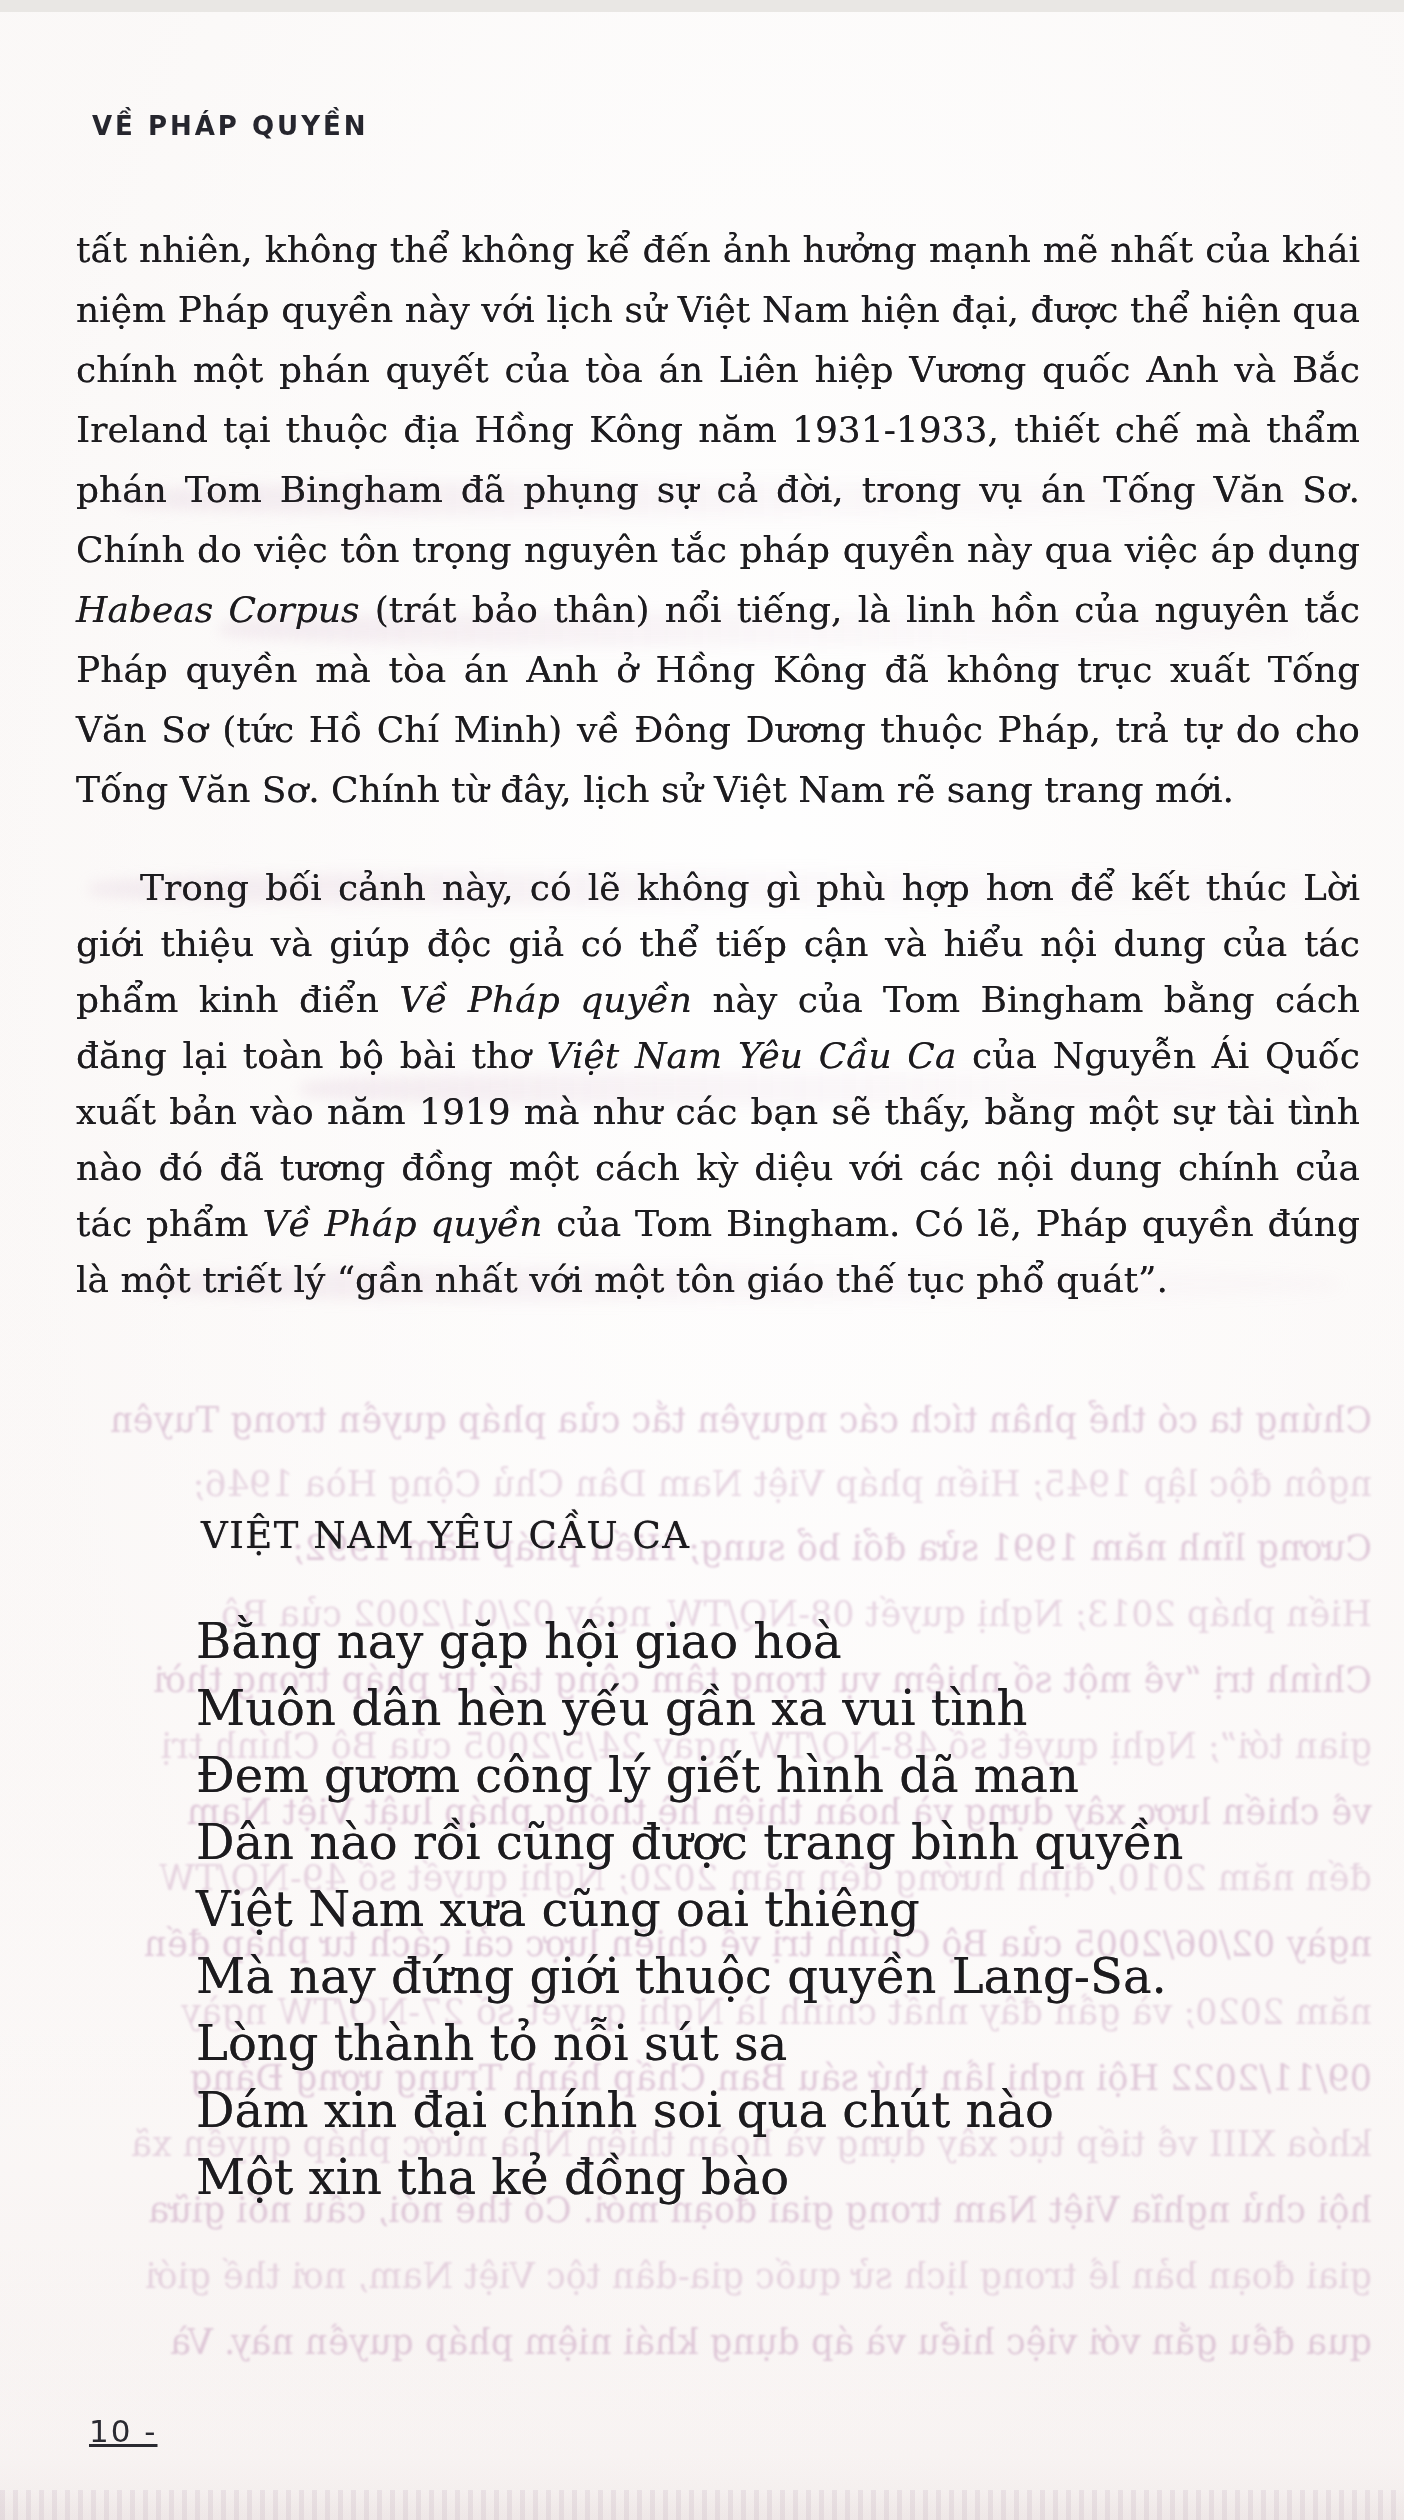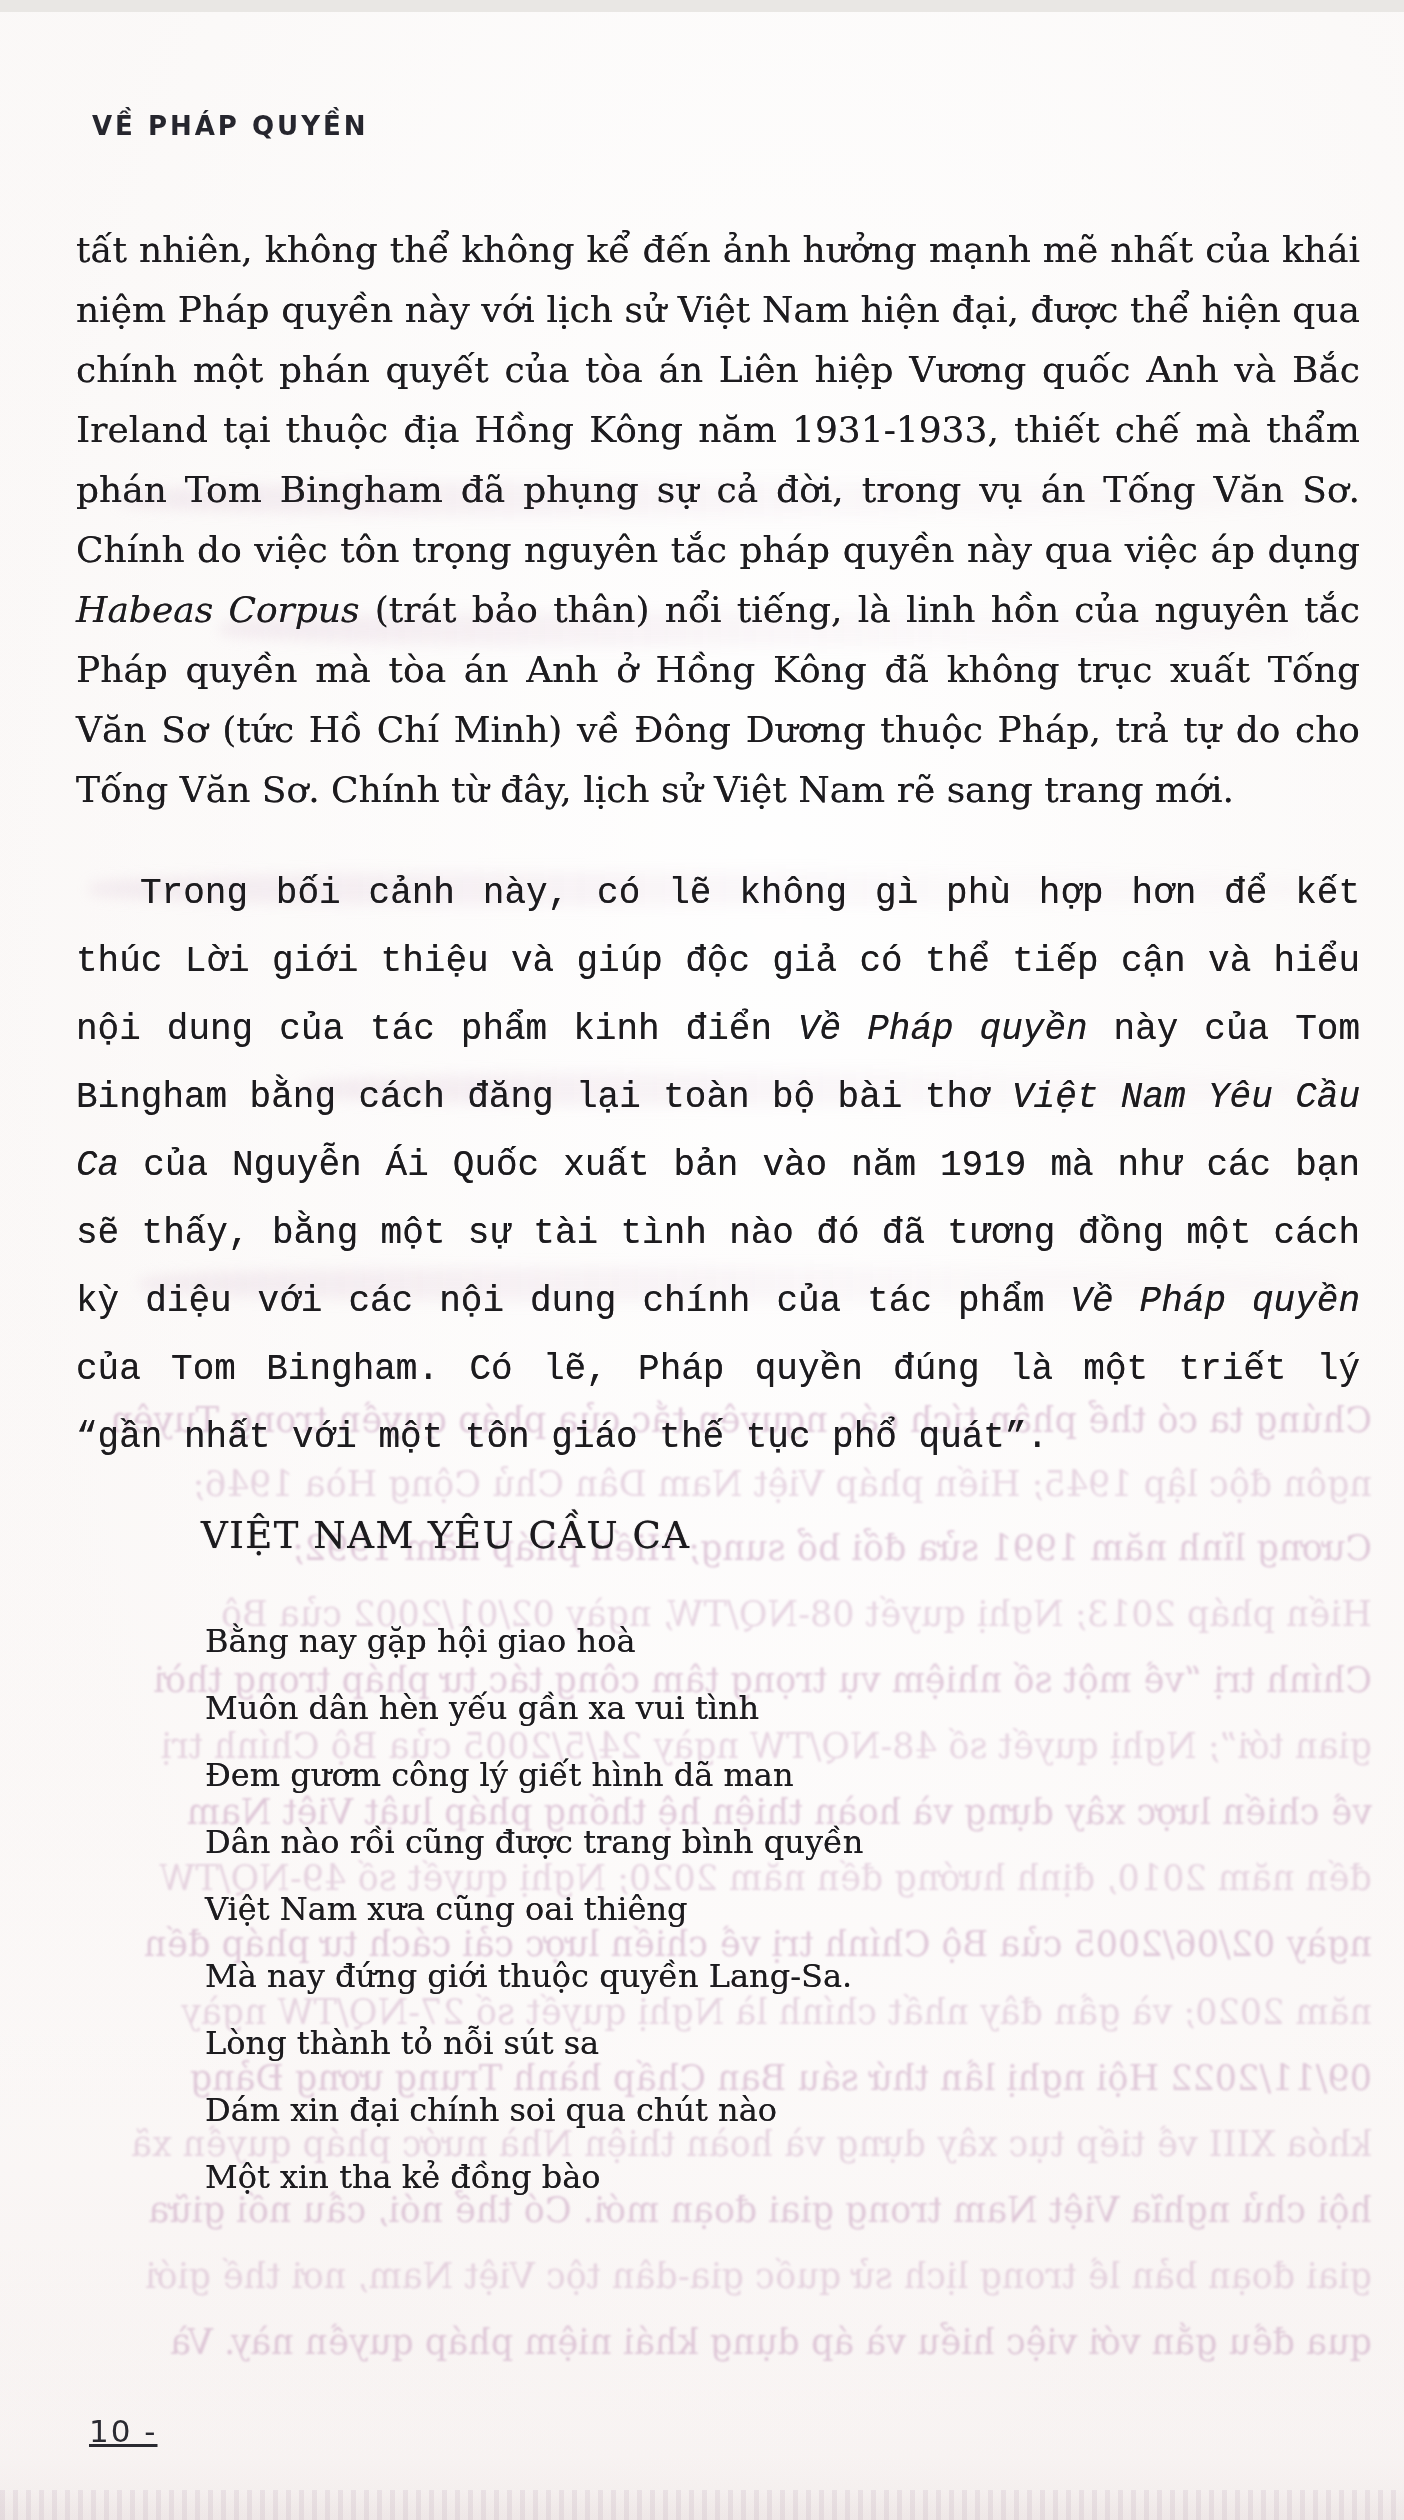--- a/index.html
+++ b/index.html
@@ -24,32 +24,32 @@
     color:#26262e;
   }
   
   .body-text{
     position:absolute;left:76px;top:208px;width:1284px;
     font-size:36px;line-height:60px;
     text-align:justify;
     text-shadow:0 0 .6px rgba(25,23,28,.75);
   }
   .para{margin:0;}
-  .para.indent{margin-top:40px;text-indent:64px;line-height:68px;font-family:Liberation Mono, monospace;}
+  .para.indent{margin-top:40px;text-indent:64px;line-height:56px;}
   .para em{font-style:italic;}
   
   .poem-title{
     position:absolute;left:201px;top:1502px;
     font-size:37px;letter-spacing:1.5px;font-weight:500;
     text-shadow:0 0 .7px rgba(25,23,28,.8);
     white-space:nowrap;
   }
   .poem{
-    position:absolute;left:205px;top:1596px;
-    font-size:32px;line-height:67px;
+    position:absolute;left:196px;top:1596px;
+    font-size:48px;line-height:67px;
     text-shadow:0 0 .6px rgba(25,23,28,.75);
   }
   .poem-line{height:67px;white-space:nowrap;}
   
   .page-number{
     position:absolute;left:89px;top:2401px;
     font-family:"DejaVu Sans","Liberation Sans",sans-serif;
     font-size:31px;letter-spacing:2px;color:#2a2a31;text-decoration:underline;
   }
   

